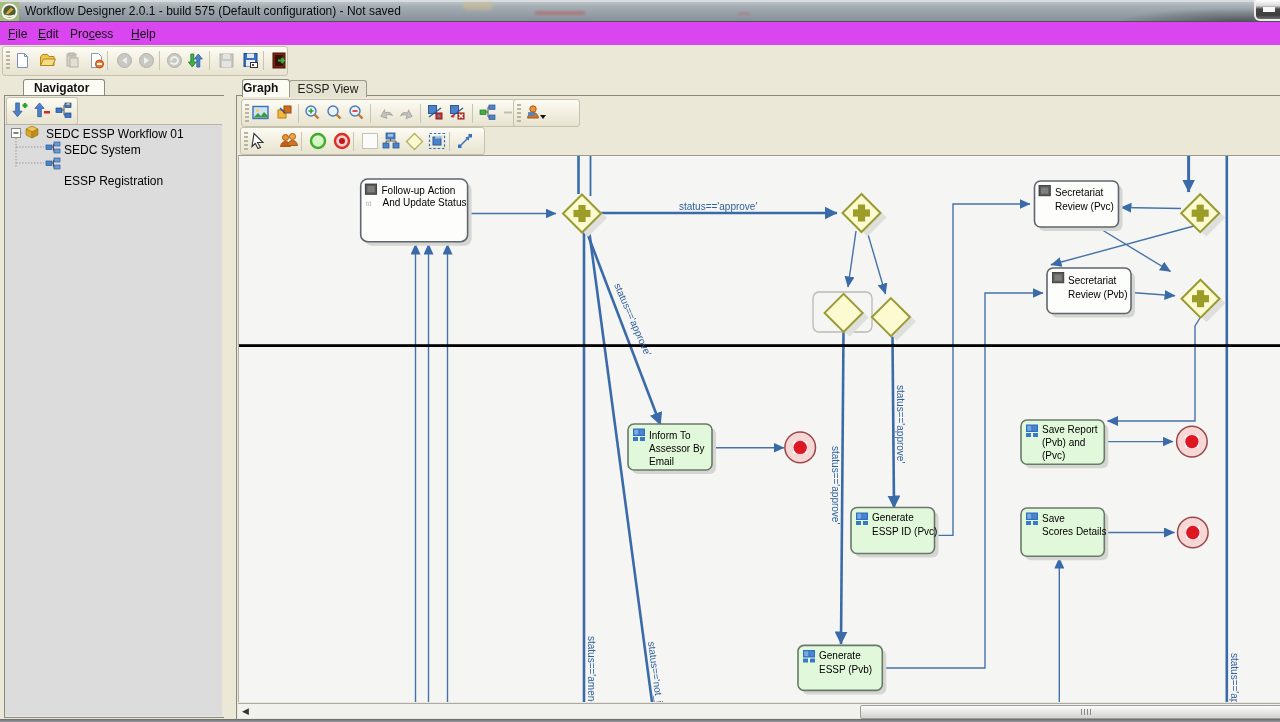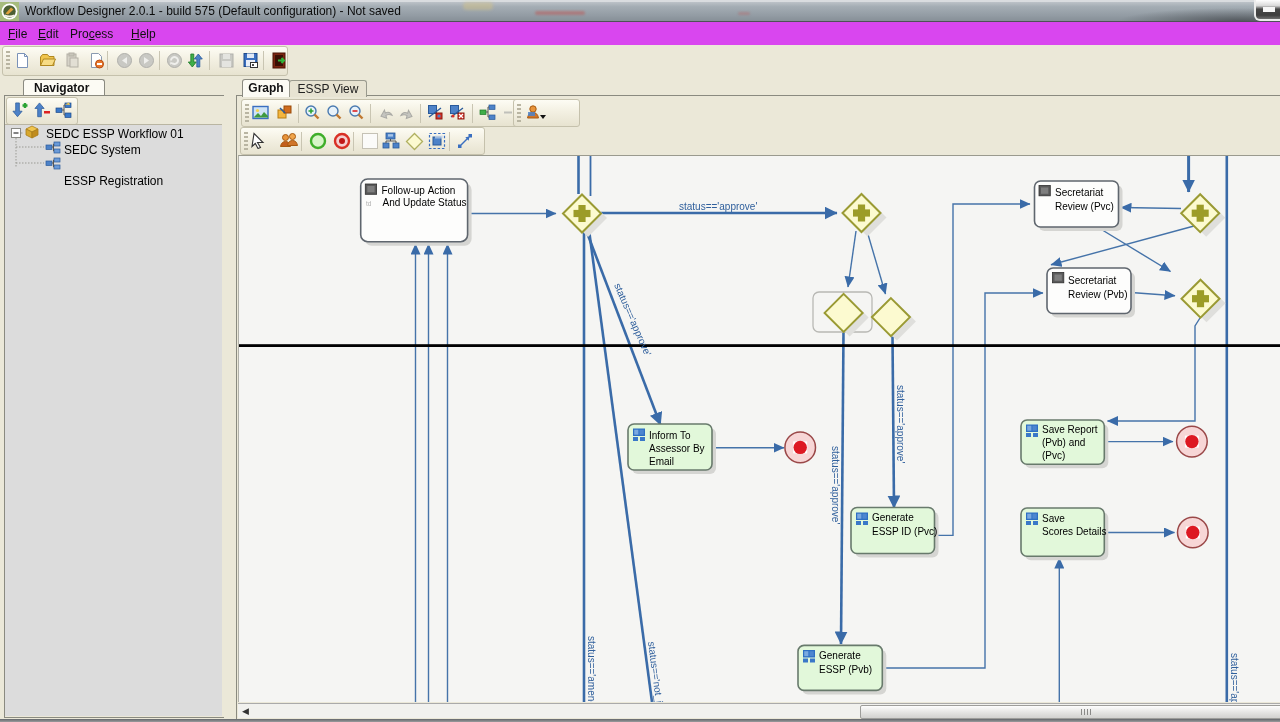--- a/index.html
+++ b/index.html
@@ -35,21 +35,21 @@
 
 #navtab{left:7px;top:79px;width:70px;height:17px;background:#fcfbf4;border:1px solid #8a8a80;border-bottom:none;
  border-radius:3px 3px 0 0;font-size:12px;font-weight:bold;color:#111;padding-left:10px;line-height:17px;margin-left:16px;}
 #navcontent{left:4px;top:95px;width:219px;height:621px;border:1px solid #8a8a80;background:#ebe8d8;}
 #navtreebg{left:5px;top:124px;width:217px;height:591px;background:#dcdcdc;border-top:1px solid #b9b5a2;}
 .treerow{position:absolute;font-size:12px;color:#000;white-space:nowrap;}
 
 #splitter{left:224px;top:76px;width:12px;height:643px;background:#ebe8d8;}
 
 #graphtab{left:242px;top:79px;width:46px;height:17px;background:#fcfbf4;border:1px solid #8a8a80;border-bottom:none;
- border-radius:3px 3px 0 0;font-size:12px;font-weight:bold;color:#111;text-align:center;line-height:17px;}
+ border-radius:3px 3px 0 0;font-size:12px;font-weight:bold;color:#111;line-height:17px;}
 #xpdltab{left:289px;top:80px;width:76px;height:16px;background:#e7e3d2;border:1px solid #9a9a8e;border-bottom:none;
  border-radius:3px 3px 0 0;font-size:12px;color:#222;text-align:center;line-height:16px;}
 #rightcontent{left:236px;top:95px;width:1044px;height:624px;border-left:1px solid #8a8a80;border-top:1px solid #8a8a80;background:#ebe8d8;}
 
 #canvas{left:238px;top:155px;width:1042px;height:546px;background:#f5f5f3;border-top:1px solid #9a9a8e;border-left:1px solid #b0b0a8;}
 
 #hscroll{left:238px;top:703px;width:1042px;height:14px;background:#f1f1ee;border-top:1px solid #aaa;}
 #hthumb{position:absolute;left:622px;top:1px;width:420px;height:12px;
  background:linear-gradient(180deg,#fdfdfd,#e2e2e0 60%,#d2d2d0);border:1px solid #9d9d9a;border-radius:2px;}
 #hthumb .g{position:absolute;left:220px;top:3px;width:12px;height:6px;

